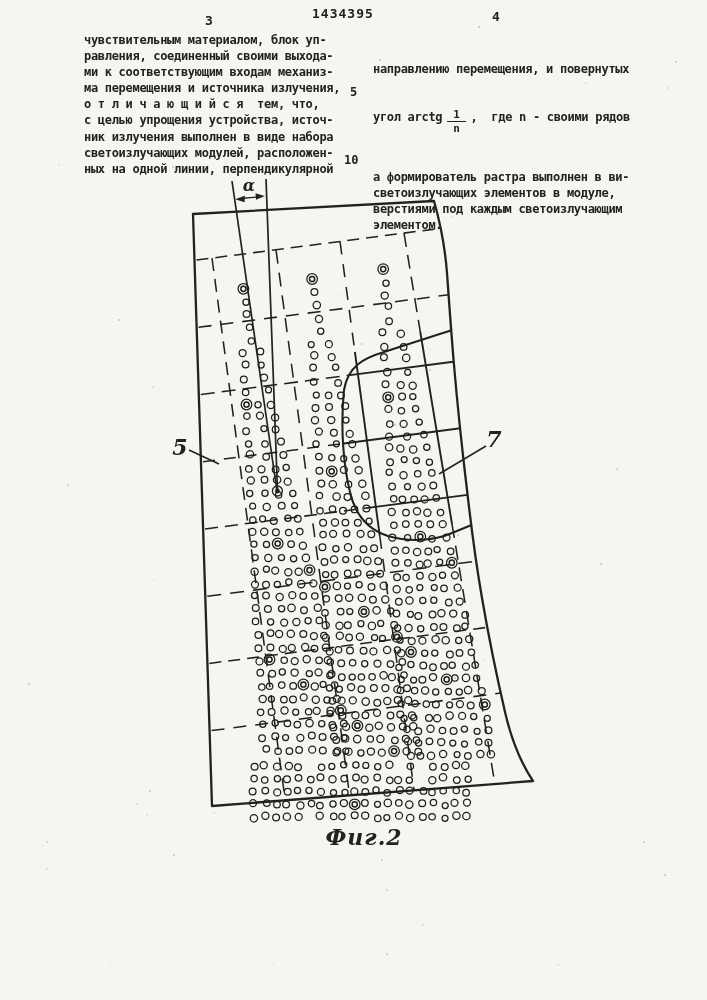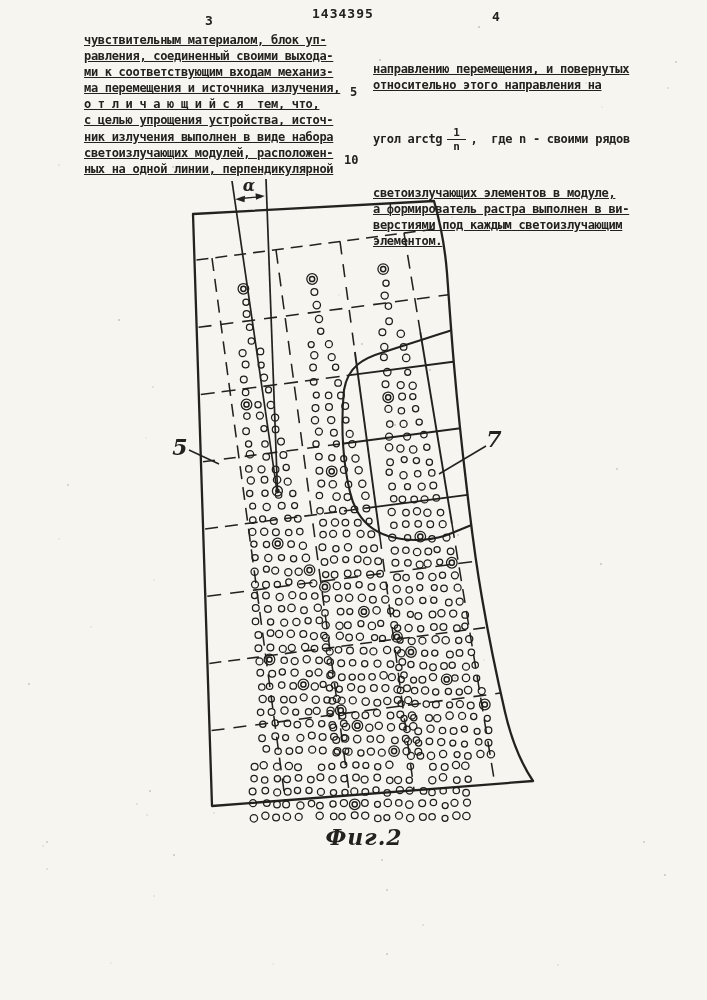--- a/index.html
+++ b/index.html
@@ -4,22 +4,22 @@
 <style>
   html,body{margin:0;padding:0;background:#8a8a8a;}
   .page{
     position:relative;width:707px;height:1000px;margin:0 auto;
     background:#f6f5f0;overflow:hidden;
     font-family:"DejaVu Sans Mono",monospace;color:#23221e;
   }
   .hdr-num{position:absolute;font-size:13px;font-weight:700;letter-spacing:1px;}
   .col{position:absolute;font-size:12px;line-height:16.1px;font-weight:700;
        letter-spacing:-0.3px;white-space:pre;}
-  .tline{height:16.1px;text-decoration:underline;}
-  .formula-line{display:flex;align-items:center;height:27px;white-space:pre;}
+  .tline{height:16.1px;}
+  .formula-line{display:flex;align-items:flex-start;height:27px;white-space:pre;}
   .frac{display:inline-flex;flex-direction:column;align-items:center;
         margin:0 5px;font-size:11px;line-height:11px;}
   .frac .num{border-bottom:1.4px solid #23221e;padding:0 6px 1px 6px;}
   .frac .den{padding-top:1px;}
   .margin-num{position:absolute;font-size:12px;font-weight:700;}
   svg.fig{position:absolute;left:0;top:0;}
   .figlabel{font-family:"DejaVu Serif",serif;font-style:italic;font-weight:700;
             fill:#23221e;}
 </style>
 </head>
@@ -27,30 +27,30 @@
 
 <div class="page">
 
   <span class="hdr-num" style="left:205px;top:13px">3</span>
   <span class="hdr-num" style="left:312px;top:6px">1434395</span>
   <span class="hdr-num" style="left:492px;top:9px">4</span>
 
   <div class="col" style="left:84px;top:32px;width:282px" id="left-column"><div class="tline">чувствительным материалом, блок уп-</div><div class="tline">равления, соединенный своими выхода-</div><div class="tline">ми к соответствующим входам механиз-</div><div class="tline">ма перемещения и источника излучения,</div><div class="tline">о т л и ч а ю щ и й с я  тем, что,</div><div class="tline">с целью упрощения устройства, источ-</div><div class="tline">ник излучения выполнен в виде набора</div><div class="tline">светоизлучающих модулей, расположен-</div><div class="tline">ных на одной линии, перпендикулярной</div></div>
 
   <div class="col" style="left:373px;top:29px;width:290px" id="right-column">
-    <div id="right-before"><div class="tline">направлению перемещения, и повернутых</div><div class="tline">относительно этого направления на</div></div>
+    <div id="right-before"><div class="tline">направлению перемещения, и повернутых</div></div>
     <div class="formula-line">
       <span>угол arctg</span>
       <span class="frac">
         <span class="num">1</span>
         <span class="den">n</span>
       </span>
       <span>,  где n - своими рядов</span>
     </div>
-    <div id="right-after"><div class="tline">светоизлучающих элементов в модуле,</div><div class="tline">а формирователь растра выполнен в ви-</div><div class="tline">верстиями под каждым светоизлучающим</div><div class="tline">элементом.</div></div>
+    <div id="right-after"><div class="tline">а формирователь растра выполнен в ви-</div><div class="tline">светоизлучающих элементов в модуле,</div><div class="tline">верстиями под каждым светоизлучающим</div><div class="tline">элементом.</div></div>
   </div>
 
   <span class="margin-num" style="left:350px;top:85px">5</span>
   <span class="margin-num" style="left:344px;top:153px">10</span>
 
   <svg class="fig" width="707" height="1000" viewBox="0 0 707 1000">
     <defs>
       <clipPath id="clipOutline">
         <path d="M 193,214 L 434,201
                  C 440,222 445,247 447,273

